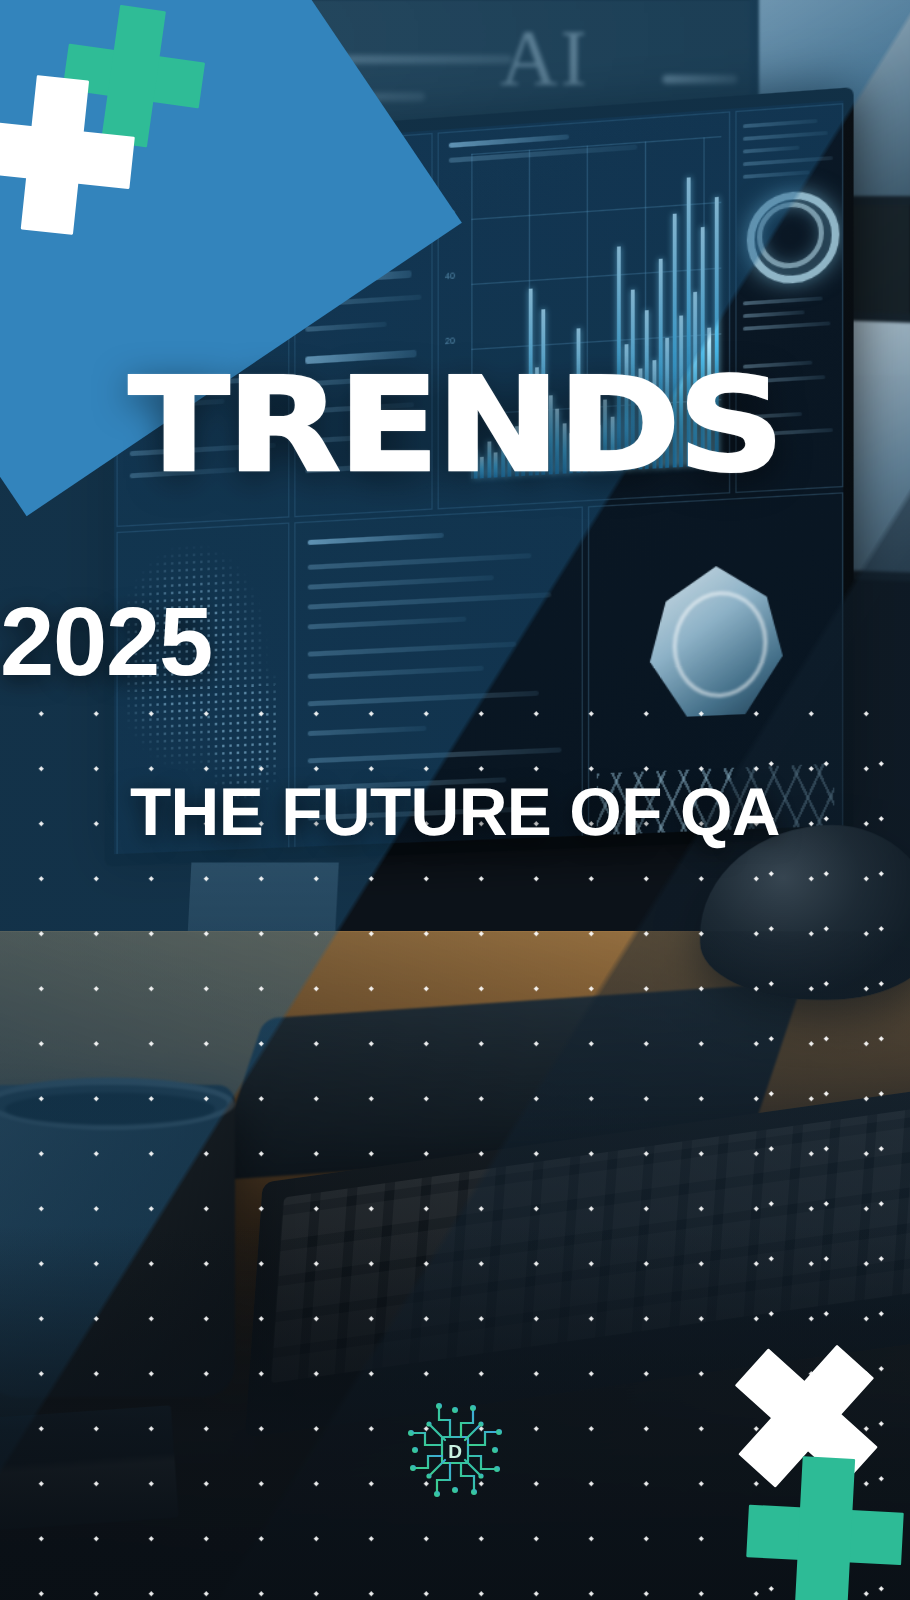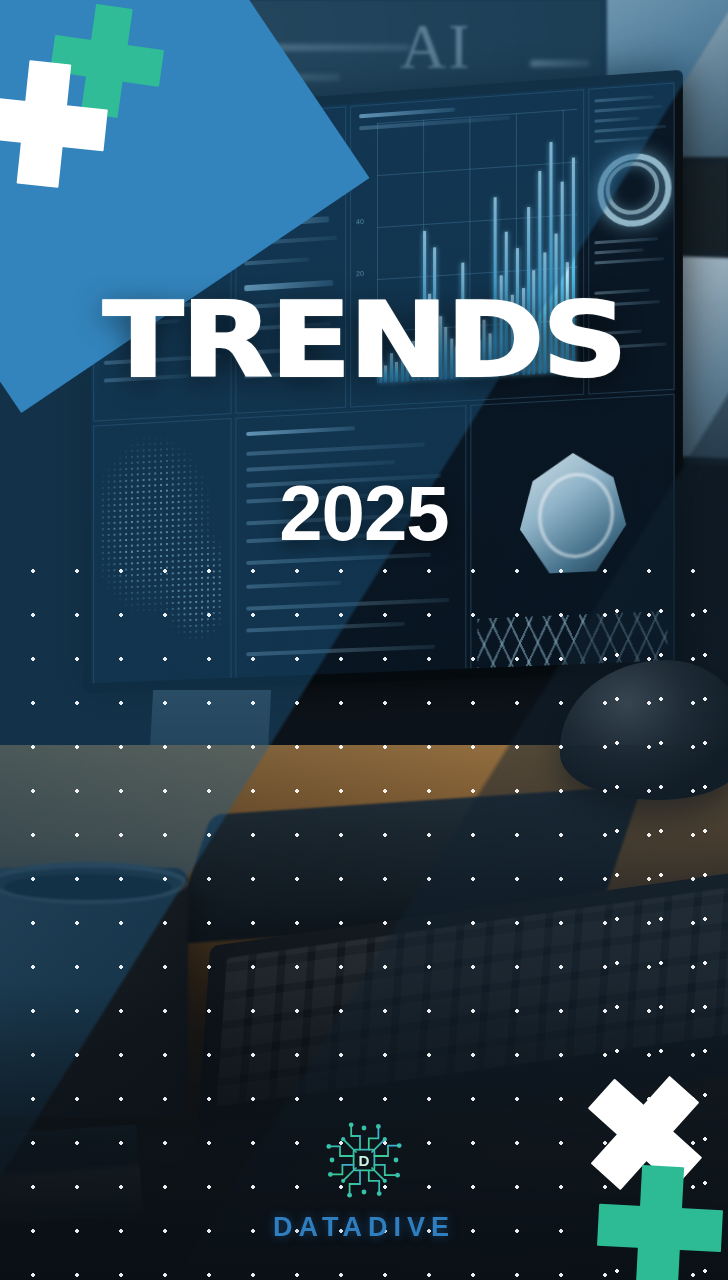--- a/index.html
+++ b/index.html
@@ -200,21 +200,21 @@
   .trends{
     position:absolute;left:0;top:288px;width:728px;text-align:center;
     font-family:"DejaVu Sans",sans-serif;
     font-weight:bold;font-size:104px;line-height:1;color:#ffffff;
     letter-spacing:-2px;
     transform:scaleX(1.14);
     text-shadow:0 0 1px #fff,0 0 2px rgba(255,255,255,.6),0 6px 26px rgba(0,0,0,.55);
     -webkit-text-stroke:2px #ffffff;
   }
   .year{
-    position:absolute;left:0;top:474px;width:728px;text-align:center;
+    position:absolute;left:0;top:474px;width:728px;text-align:left;
     font-family:"Liberation Sans",sans-serif;
     font-weight:bold;font-size:78px;line-height:1;color:#ffffff;
     letter-spacing:-1px;
     text-shadow:0 4px 18px rgba(0,0,0,.55);
   }
   .subtitle{
     position:absolute;left:0;top:622px;width:728px;text-align:center;
     font-family:"Liberation Sans",sans-serif;
     font-weight:bold;font-size:54px;line-height:1.07;color:#ffffff;
     letter-spacing:-0.5px;
@@ -413,20 +413,21 @@
     </div>
   <div class="cross cross-teal-br">
       <i class="h"></i>
       <i class="v"></i>
     </div>
 
   <div class="title-block">
     <div class="trends">TRENDS</div>
     <div class="year">2025</div>
     <div class="subtitle">
+      <span>THE FUTURE OF QA</span>
     </div>
   </div>
 
   <div class="logo-wrap">
     <svg class="logo-mark" width="120" height="96" viewBox="0 0 120 120" aria-hidden="true">
       <defs>
         <linearGradient id="cg" x1="0" y1="1" x2="1" y2="0">
           <stop offset="0%" stop-color="#3ecf8e"></stop>
           <stop offset="55%" stop-color="#35c2a6"></stop>
           <stop offset="100%" stop-color="#3fa9dd"></stop>
@@ -470,16 +471,15 @@
         <circle cx="104" cy="42" r="3"></circle>
           <circle cx="100" cy="60" r="3"></circle>
           <circle cx="102" cy="79" r="3"></circle>
         <circle cx="34" cy="34" r="2.6"></circle>
           <circle cx="86" cy="34" r="2.6"></circle>
         <circle cx="34" cy="86" r="2.6"></circle>
           <circle cx="86" cy="86" r="2.6"></circle>
       </g>
       <text x="60" y="68" text-anchor="middle" font-family="Liberation Sans, sans-serif" font-size="19" font-weight="bold" fill="#c9f3e2">D</text>
     </svg>
-    <div class="brand">DATADIVE</div>
   </div>
 
 </div>
 
 </body></html>

